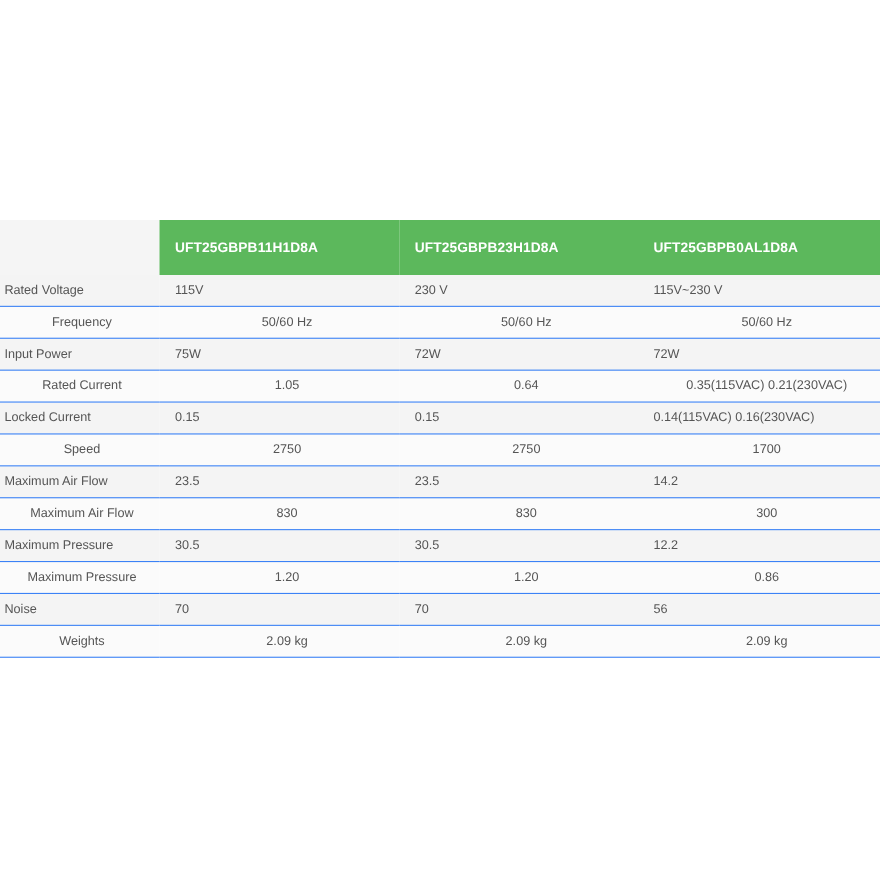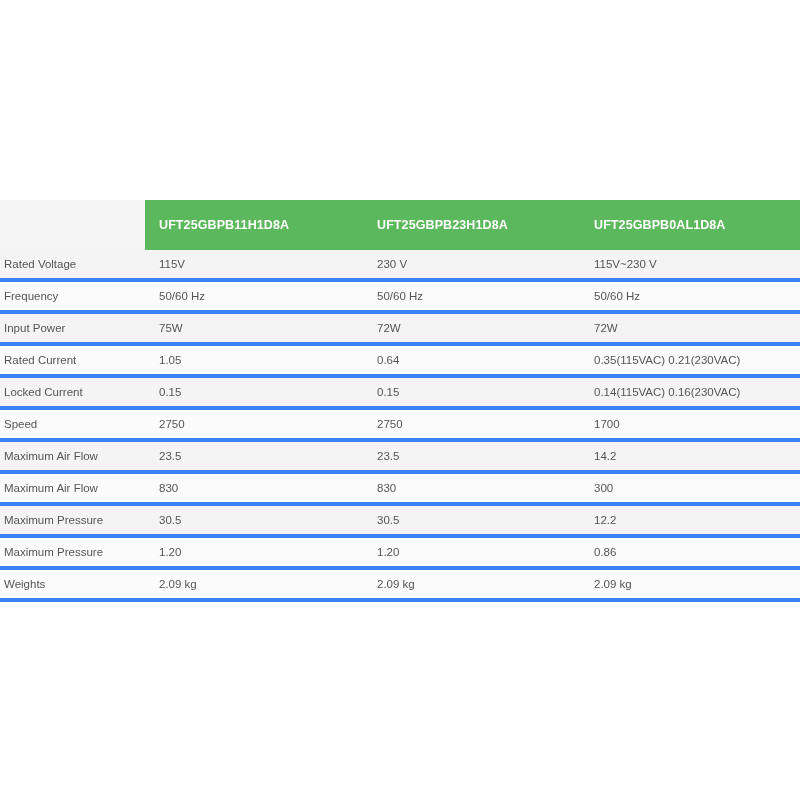--- a/index.html
+++ b/index.html
@@ -47,31 +47,31 @@
   thead th.corner {
     background: #f5f5f5;
     color: #f5f5f5;
   }
   tbody td {
     height: 28px;
     font-size: 11.5px;
     color: #555555;
     padding: 0 0 0 6px;
     vertical-align: middle;
-    border-bottom: 4px solid #3b82f6;
+    border-bottom: 1px solid #3b82f6;
   }
   tbody td.label {
     padding-left: 4px;
     color: #555555;
   }
   tbody td.val {
     padding-left: 14px;
   }
   tbody tr.odd td { background: #f4f4f4; }
-  tbody tr.even td { background: #fbfbfb; }
+  tbody tr.even td { background: #fbfbfb; text-align: center; }
 </style>
 </head>
 <body>
 
 <div id="page">
   <div class="spec-table-wrap">
     <table class="spec-table">
       <colgroup>
         <col class="c0">
           <col class="c1">
@@ -140,20 +140,26 @@
           <td class="val">30.5</td>
           <td class="val">30.5</td>
           <td class="val">12.2</td>
         </tr>
         <tr class="even">
           <td class="label">Maximum Pressure</td>
           <td class="val">1.20</td>
           <td class="val">1.20</td>
           <td class="val">0.86</td>
         </tr>
+        <tr class="odd">
+          <td class="label">Noise</td>
+          <td class="val">70</td>
+          <td class="val">70</td>
+          <td class="val">56</td>
+        </tr>
         <tr class="even">
           <td class="label">Weights</td>
           <td class="val">2.09 kg</td>
           <td class="val">2.09 kg</td>
           <td class="val">2.09 kg</td>
         </tr>
       </tbody>
     </table>
   </div>
 </div>

